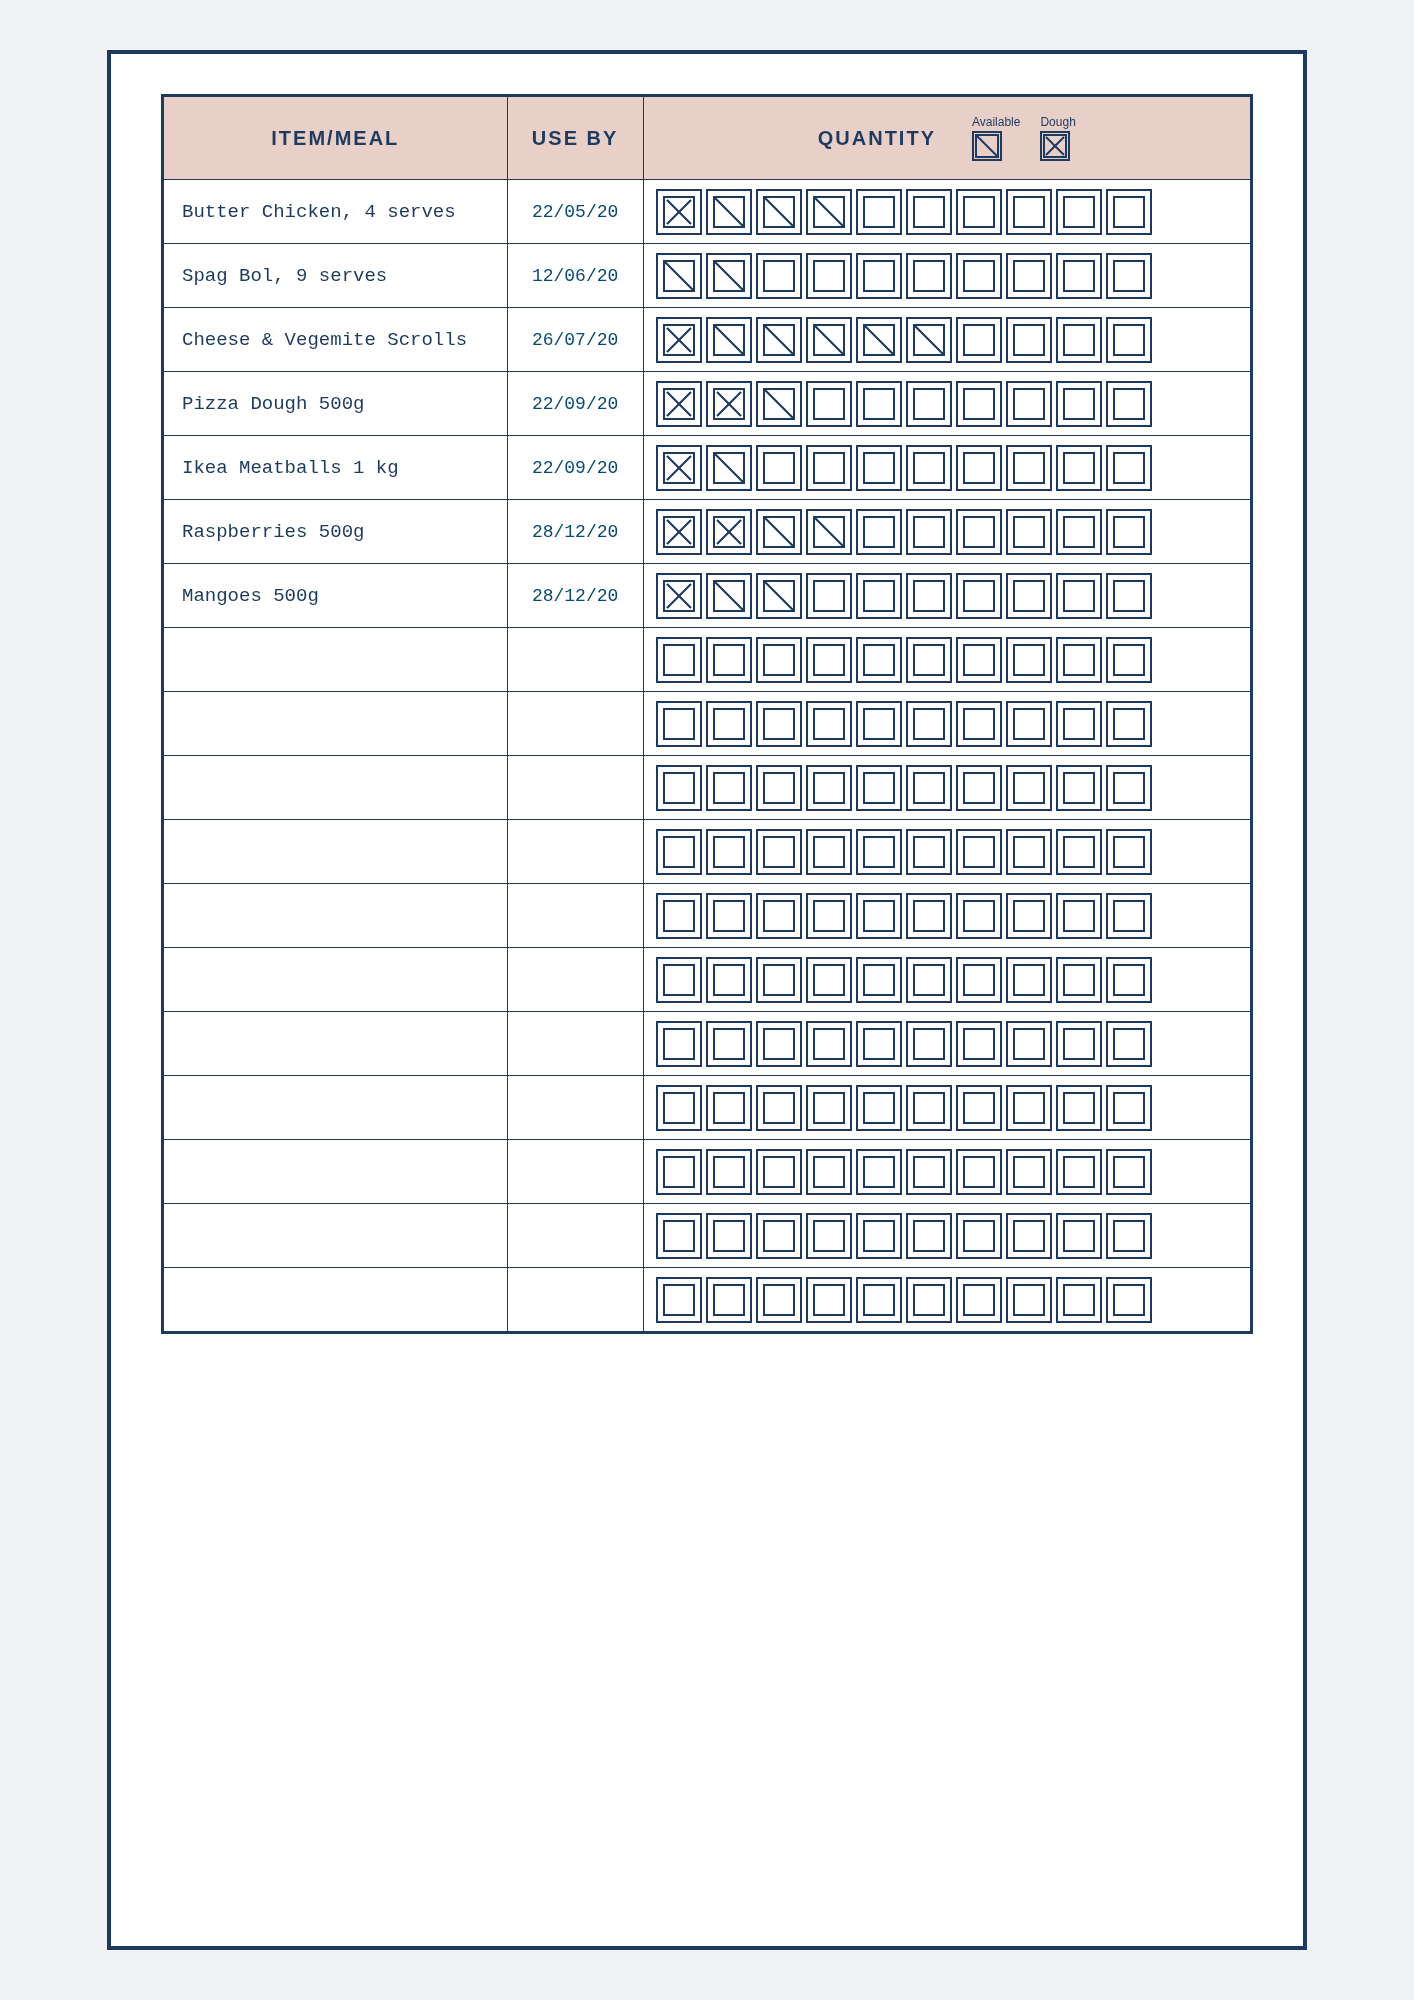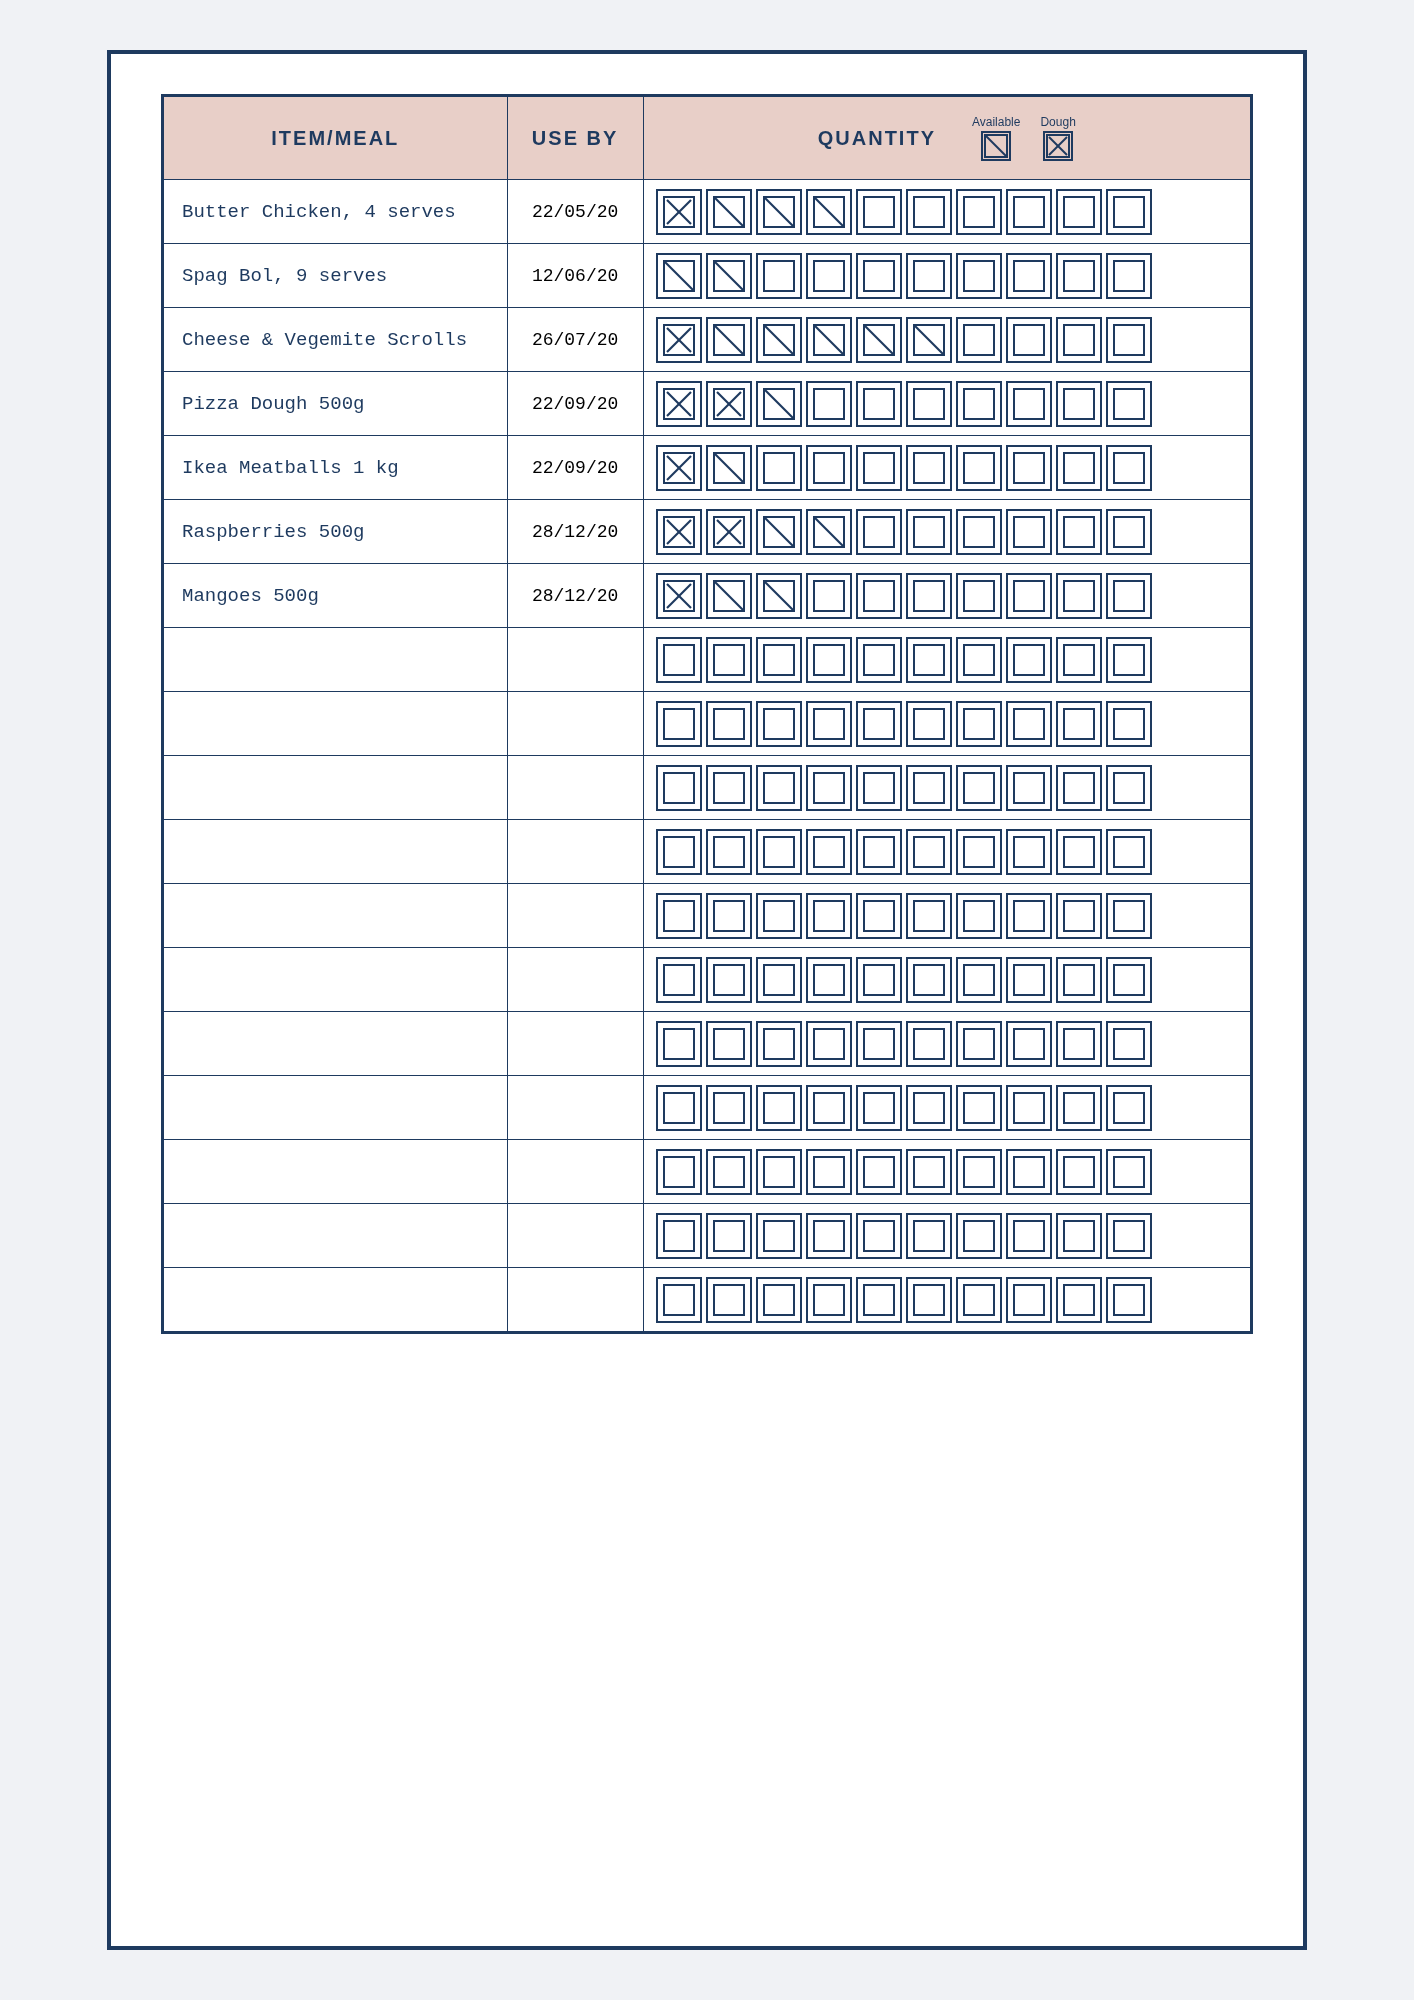--- a/index.html
+++ b/index.html
@@ -81,21 +81,20 @@
       text-transform: none;
       gap: 2px;
     }
     .legend-items {
       display: flex;
       gap: 20px;
     }
     .legend-item {
       display: flex;
       flex-direction: column;
-      align-items: center;
       font-size: 12px;
       font-family: Arial, Helvetica, sans-serif;
       font-weight: 400;
       letter-spacing: 0;
       text-transform: none;
       color: #1e3a5f;
     }
     .legend-box {
       width: 30px;
       height: 30px;
@@ -115,21 +114,21 @@
     td.item-cell {
       text-align: left;
       padding-left: 18px;
       font-family: 'Courier New', Courier, monospace;
       font-size: 19px;
       color: #1e3a5f;
     }
     td.useby-cell {
       font-family: 'Courier New', Courier, monospace;
       font-size: 18px;
-      color: #000000;
+      color: #0c4a6e;
     }
     td.qty-cell {
       text-align: left;
       padding: 6px 8px;
     }
     .boxes-row {
       display: flex;
       gap: 4px;
       align-items: center;
       justify-content: flex-start;

